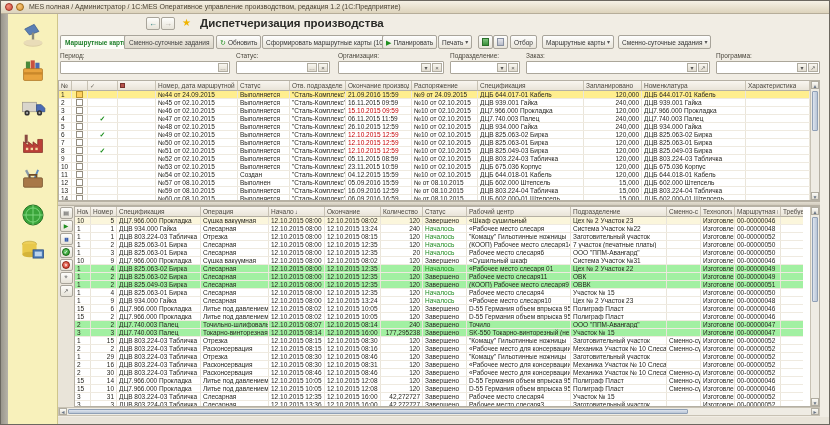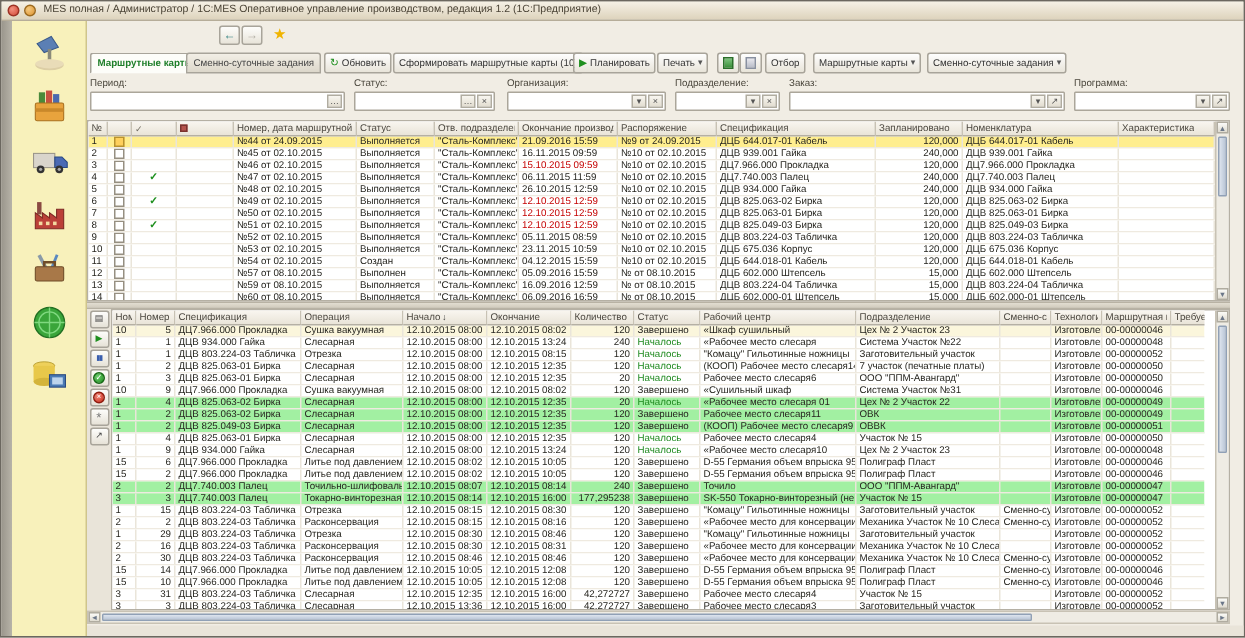--- a/index.html
+++ b/index.html
@@ -174,20 +174,21 @@
         </svg>
     </div>
   </div>
 
   <div class="main">
 
     <div class="navrow">
       <div class="navbtn back"><span>←</span></div>
       <div class="navbtn fwd"><span>→</span></div>
       <span class="star">★</span>
+      <div class="page-title">Диспетчеризация производства</div>
     </div>
 
     <div class="tabsrow">
       <div class="tab active" style="left:2px">
           <span>Маршрутные карты</span>
         </div>
       <div class="tab" style="left:66px">
           <span>Сменно-суточные задания</span>
         </div>
       <div class="btn" style="left:158px">

